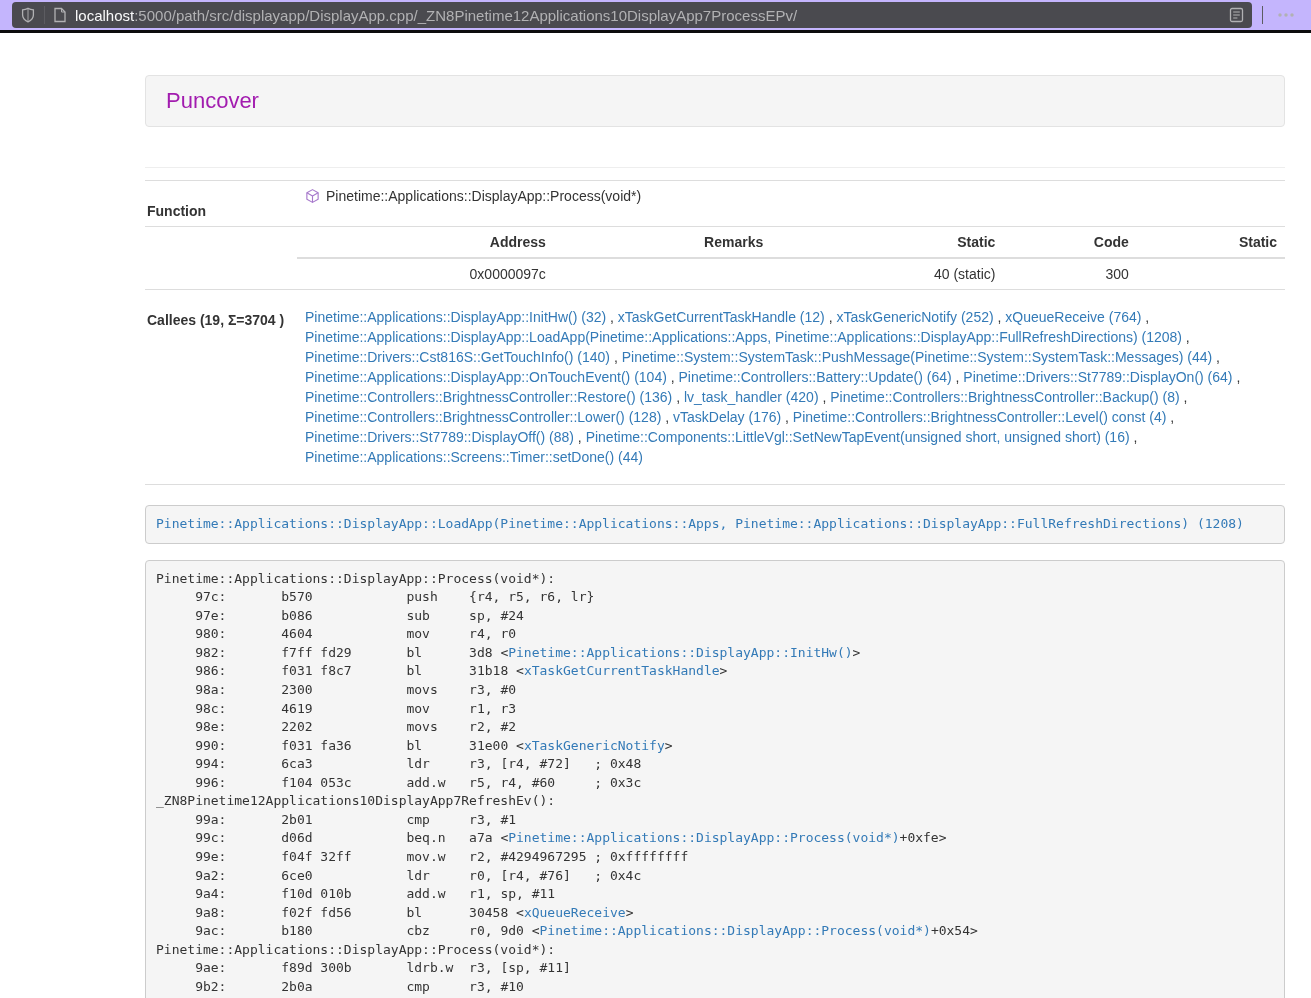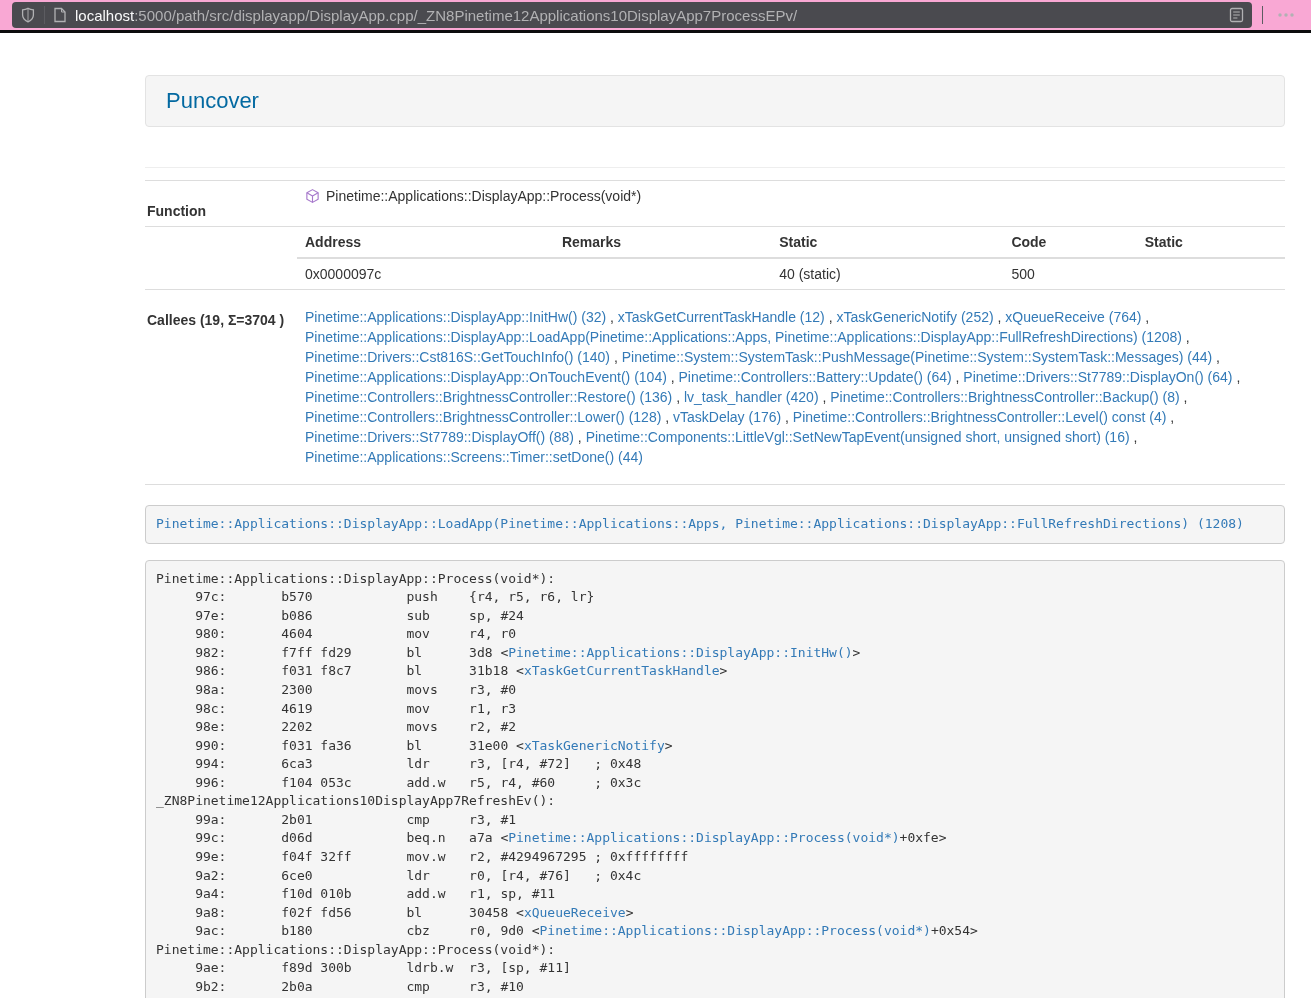--- a/index.html
+++ b/index.html
@@ -9,21 +9,21 @@
     overflow: hidden;
     background: #fff;
     font-family: "Liberation Sans", sans-serif;
     font-size: 14px;
     color: #333;
   }
 
   
   .chrome {
     height: 33px;
-    background: #f9a8d4;
+    background: #c4b5fd;
     border-bottom: 3px solid #0c0c0d;
     display: flex;
     align-items: center;
     padding: 0 12px;
   }
   .urlbar {
     flex: 1;
     height: 26px;
     background: #4a4a4f;
     border-radius: 4px;
@@ -64,21 +64,21 @@
     background: #f5f5f5;
     border: 1px solid #e3e3e3;
     border-radius: 4px;
     padding: 12px 20px;
     margin: 0 0 20px 0;
   }
   .well .title {
     font-size: 22px;
     line-height: 26px;
     font-weight: normal;
-    color: #0369a1;
+    color: #a21caf;
   }
   hr {
     border: 0;
     border-top: 1px solid #eee;
     margin: 40px 0 12px 0;
   }
   .breadcrumb { margin: 0 0 8px 0; line-height: 20px; }
   a { color: #337ab7; text-decoration: none; cursor: pointer; }
   .bsep { color: #777; }
 
@@ -101,21 +101,21 @@
     padding: 20px 8px 5px 2px;
     font-weight: bold;
     white-space: nowrap;
   }
   table.main > tbody > tr > td { padding: 5px 8px; }
   table.main > tbody > tr > td.nopad { padding: 0; }
   table.main > tbody > tr.callees-row > td { padding: 17px 8px; }
 
   table.nested { width: 100%; border-collapse: collapse; }
   table.nested th, table.nested td {
-    text-align: left; vertical-align: top;
+    text-align: right; vertical-align: top;
     padding: 5px 8px; font-size: 14px; line-height: 20px;
   }
   table.nested thead th { border-bottom: 2px solid #ddd; font-weight: bold; }
   table.nested .c-address { width: 26%; }
   table.nested .c-remarks { width: 22%; }
   table.nested .c-stack   { width: 23.5%; }
   table.nested .c-code    { width: 13.5%; }
   table.nested .c-static  { width: 15%; }
 
   .cube { display: inline-block; vertical-align: -3px; margin-right: 6px; }
@@ -205,21 +205,21 @@
                 <th class="c-stack">Static</th>
                 <th class="c-code">Code</th>
                 <th class="c-static">Static</th>
               </tr>
             </thead>
             <tbody>
               <tr>
                 <td>0x0000097c</td>
                 <td></td>
                 <td>40 (static)</td>
-                <td>500</td>
+                <td>300</td>
                 <td></td>
               </tr>
             </tbody>
           </table>
         </td>
       </tr>
       <tr class="callees-row">
         <th>Callees (19, Σ=3704 )</th>
         <td><a href="#">Pinetime::Applications::DisplayApp::InitHw() (32)</a> , <a href="#">xTaskGetCurrentTaskHandle (12)</a> , <a href="#">xTaskGenericNotify (252)</a> , <a href="#">xQueueReceive (764)</a> , <a href="#">Pinetime::Applications::DisplayApp::LoadApp(Pinetime::Applications::Apps, Pinetime::Applications::DisplayApp::FullRefreshDirections) (1208)</a> , <a href="#">Pinetime::Drivers::Cst816S::GetTouchInfo() (140)</a> , <a href="#">Pinetime::System::SystemTask::PushMessage(Pinetime::System::SystemTask::Messages) (44)</a> , <a href="#">Pinetime::Applications::DisplayApp::OnTouchEvent() (104)</a> , <a href="#">Pinetime::Controllers::Battery::Update() (64)</a> , <a href="#">Pinetime::Drivers::St7789::DisplayOn() (64)</a> , <a href="#">Pinetime::Controllers::BrightnessController::Restore() (136)</a> , <a href="#">lv_task_handler (420)</a> , <a href="#">Pinetime::Controllers::BrightnessController::Backup() (8)</a> , <a href="#">Pinetime::Controllers::BrightnessController::Lower() (128)</a> , <a href="#">vTaskDelay (176)</a> , <a href="#">Pinetime::Controllers::BrightnessController::Level() const (4)</a> , <a href="#">Pinetime::Drivers::St7789::DisplayOff() (88)</a> , <a href="#">Pinetime::Components::LittleVgl::SetNewTapEvent(unsigned short, unsigned short) (16)</a> , <a href="#">Pinetime::Applications::Screens::Timer::setDone() (44)</a></td>
       </tr>

